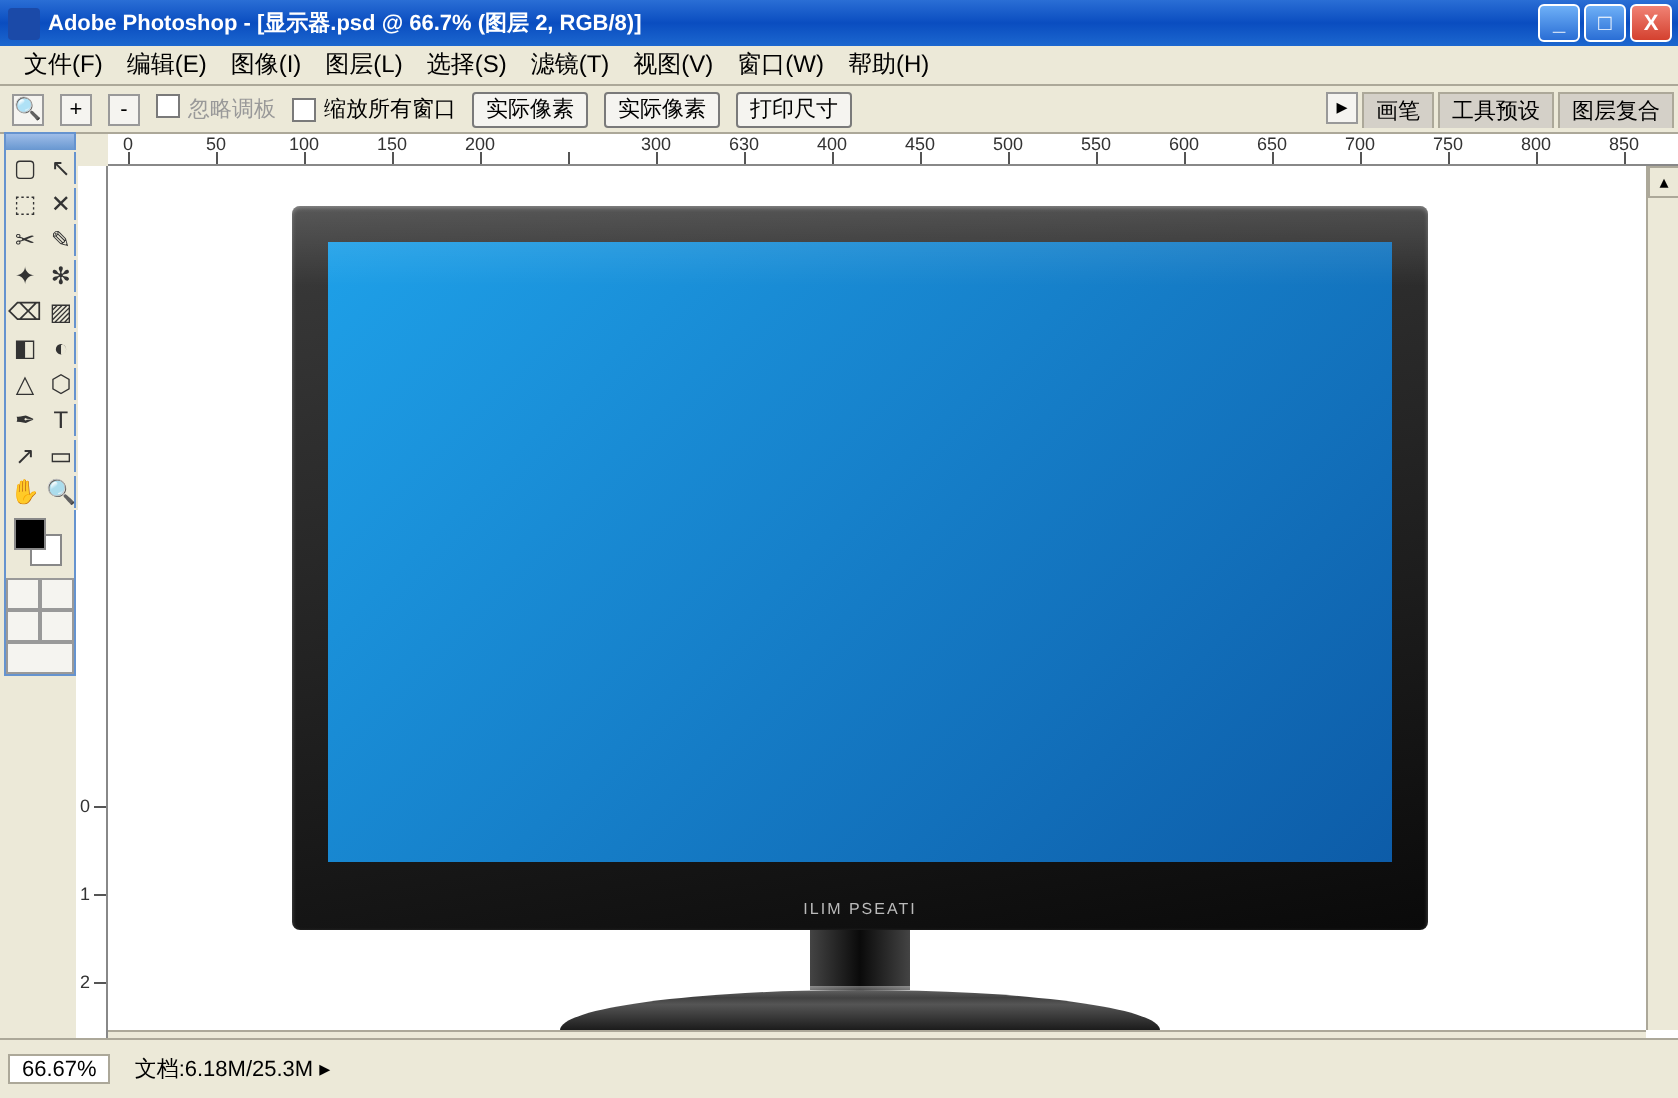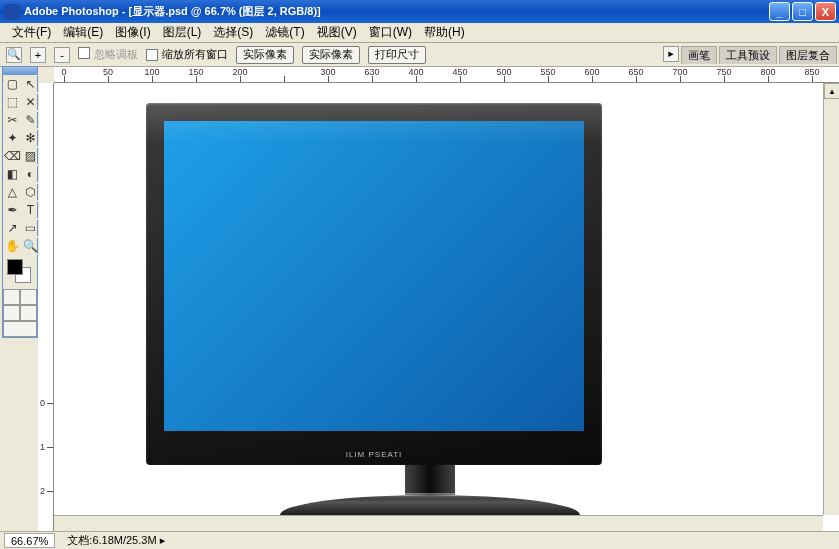--- a/index.html
+++ b/index.html
@@ -37,29 +37,29 @@
 .tools{ display:grid; grid-template-columns:1fr 1fr; }
 .tool{ height:18px; border:1px solid #ece9d8; display:flex; align-items:center; justify-content:center; font-size:12px; color:#333; }
 .swatch{ height:34px; position:relative; }
 .fg{ position:absolute; top:4px; left:4px; width:16px; height:16px; background:#000; border:1px solid #888; }
 .bg{ position:absolute; top:12px; left:12px; width:16px; height:16px; background:#fff; border:1px solid #888; }
 .toolbox .bottom{ display:grid; grid-template-columns:1fr 1fr; }
 .tb{ height:16px; border:1px solid #999; background:#f5f4f0;}
 
 .canvas { position:absolute; inset:0; background:#fff; }
 .monitor { position:absolute; left:92px; top:20px; width:568px; }
-.screen-outer{ width:456px; height:362px; background:linear-gradient(170deg,#3b3b3b,#0a0a0a); border-radius:4px; padding:18px; position:relative; box-shadow:inset 0 1px 2px rgba(255,255,255,.3); }
+.screen-outer{ width:568px; height:362px; background:linear-gradient(170deg,#3b3b3b,#0a0a0a); border-radius:4px; padding:18px; position:relative; box-shadow:inset 0 1px 2px rgba(255,255,255,.3); }
 .screen-outer::before{ content:""; position:absolute; top:0; left:0; right:0; height:40px; background:linear-gradient(rgba(255,255,255,.15),transparent); border-radius:4px 4px 0 0; }
 .screen-inner{ width:100%; height:310px; background:linear-gradient(135deg,#1ea0e8,#0d5ca8); }
 .brand{ position:absolute; bottom:6px; left:50%; transform:translateX(-50%); color:#bbb; font-size:8px; letter-spacing:1px; }
 .neck{ width:50px; height:30px; background:linear-gradient(90deg,#444,#0a0a0a 50%,#444); margin:0 auto; }
 .stand{ width:300px; height:24px; margin:0 auto; background:linear-gradient(#2a2a2a,#555 30%,#0a0a0a); border-radius:60% 60% 4px 4px / 100% 100% 4px 4px; position:relative; }
 .stand::after{ content:""; position:absolute; top:-2px; left:10px; right:10px; height:6px; background:linear-gradient(rgba(255,255,255,.4),transparent); border-radius:50%; }
 
-.statusbar{ position:absolute; bottom:0; left:0; right:0; height:18px; background:#ece9d8; border-top:1px solid #aca899; display:flex; align-items:center; font-size:11px; padding-left:4px; gap:12px; }
+.statusbar{ position:absolute; bottom:0; left:0; right:0; height:30px; background:#ece9d8; border-top:1px solid #aca899; display:flex; align-items:center; font-size:11px; padding-left:4px; gap:12px; }
 .status-box{ border:1px solid #aca899; padding:0 6px; background:#fff; height:15px; display:flex; align-items:center;}
 .scrollbar-v{ position:absolute; top:83px; right:0; width:16px; bottom:34px; background:#ece9d8; border-left:1px solid #aca899; }
 .scrollbar-h{ position:absolute; bottom:18px; left:54px; right:16px; height:16px; background:#ece9d8; border-top:1px solid #aca899; }
 .sb-btn{ width:16px; height:16px; background:#ece9d8; border:1px solid #aca899; display:flex;align-items:center;justify-content:center;font-size:9px;}
 </style>
 </head>
 <body>
 
 <div class="titlebar">
   <div class="icon"></div>

